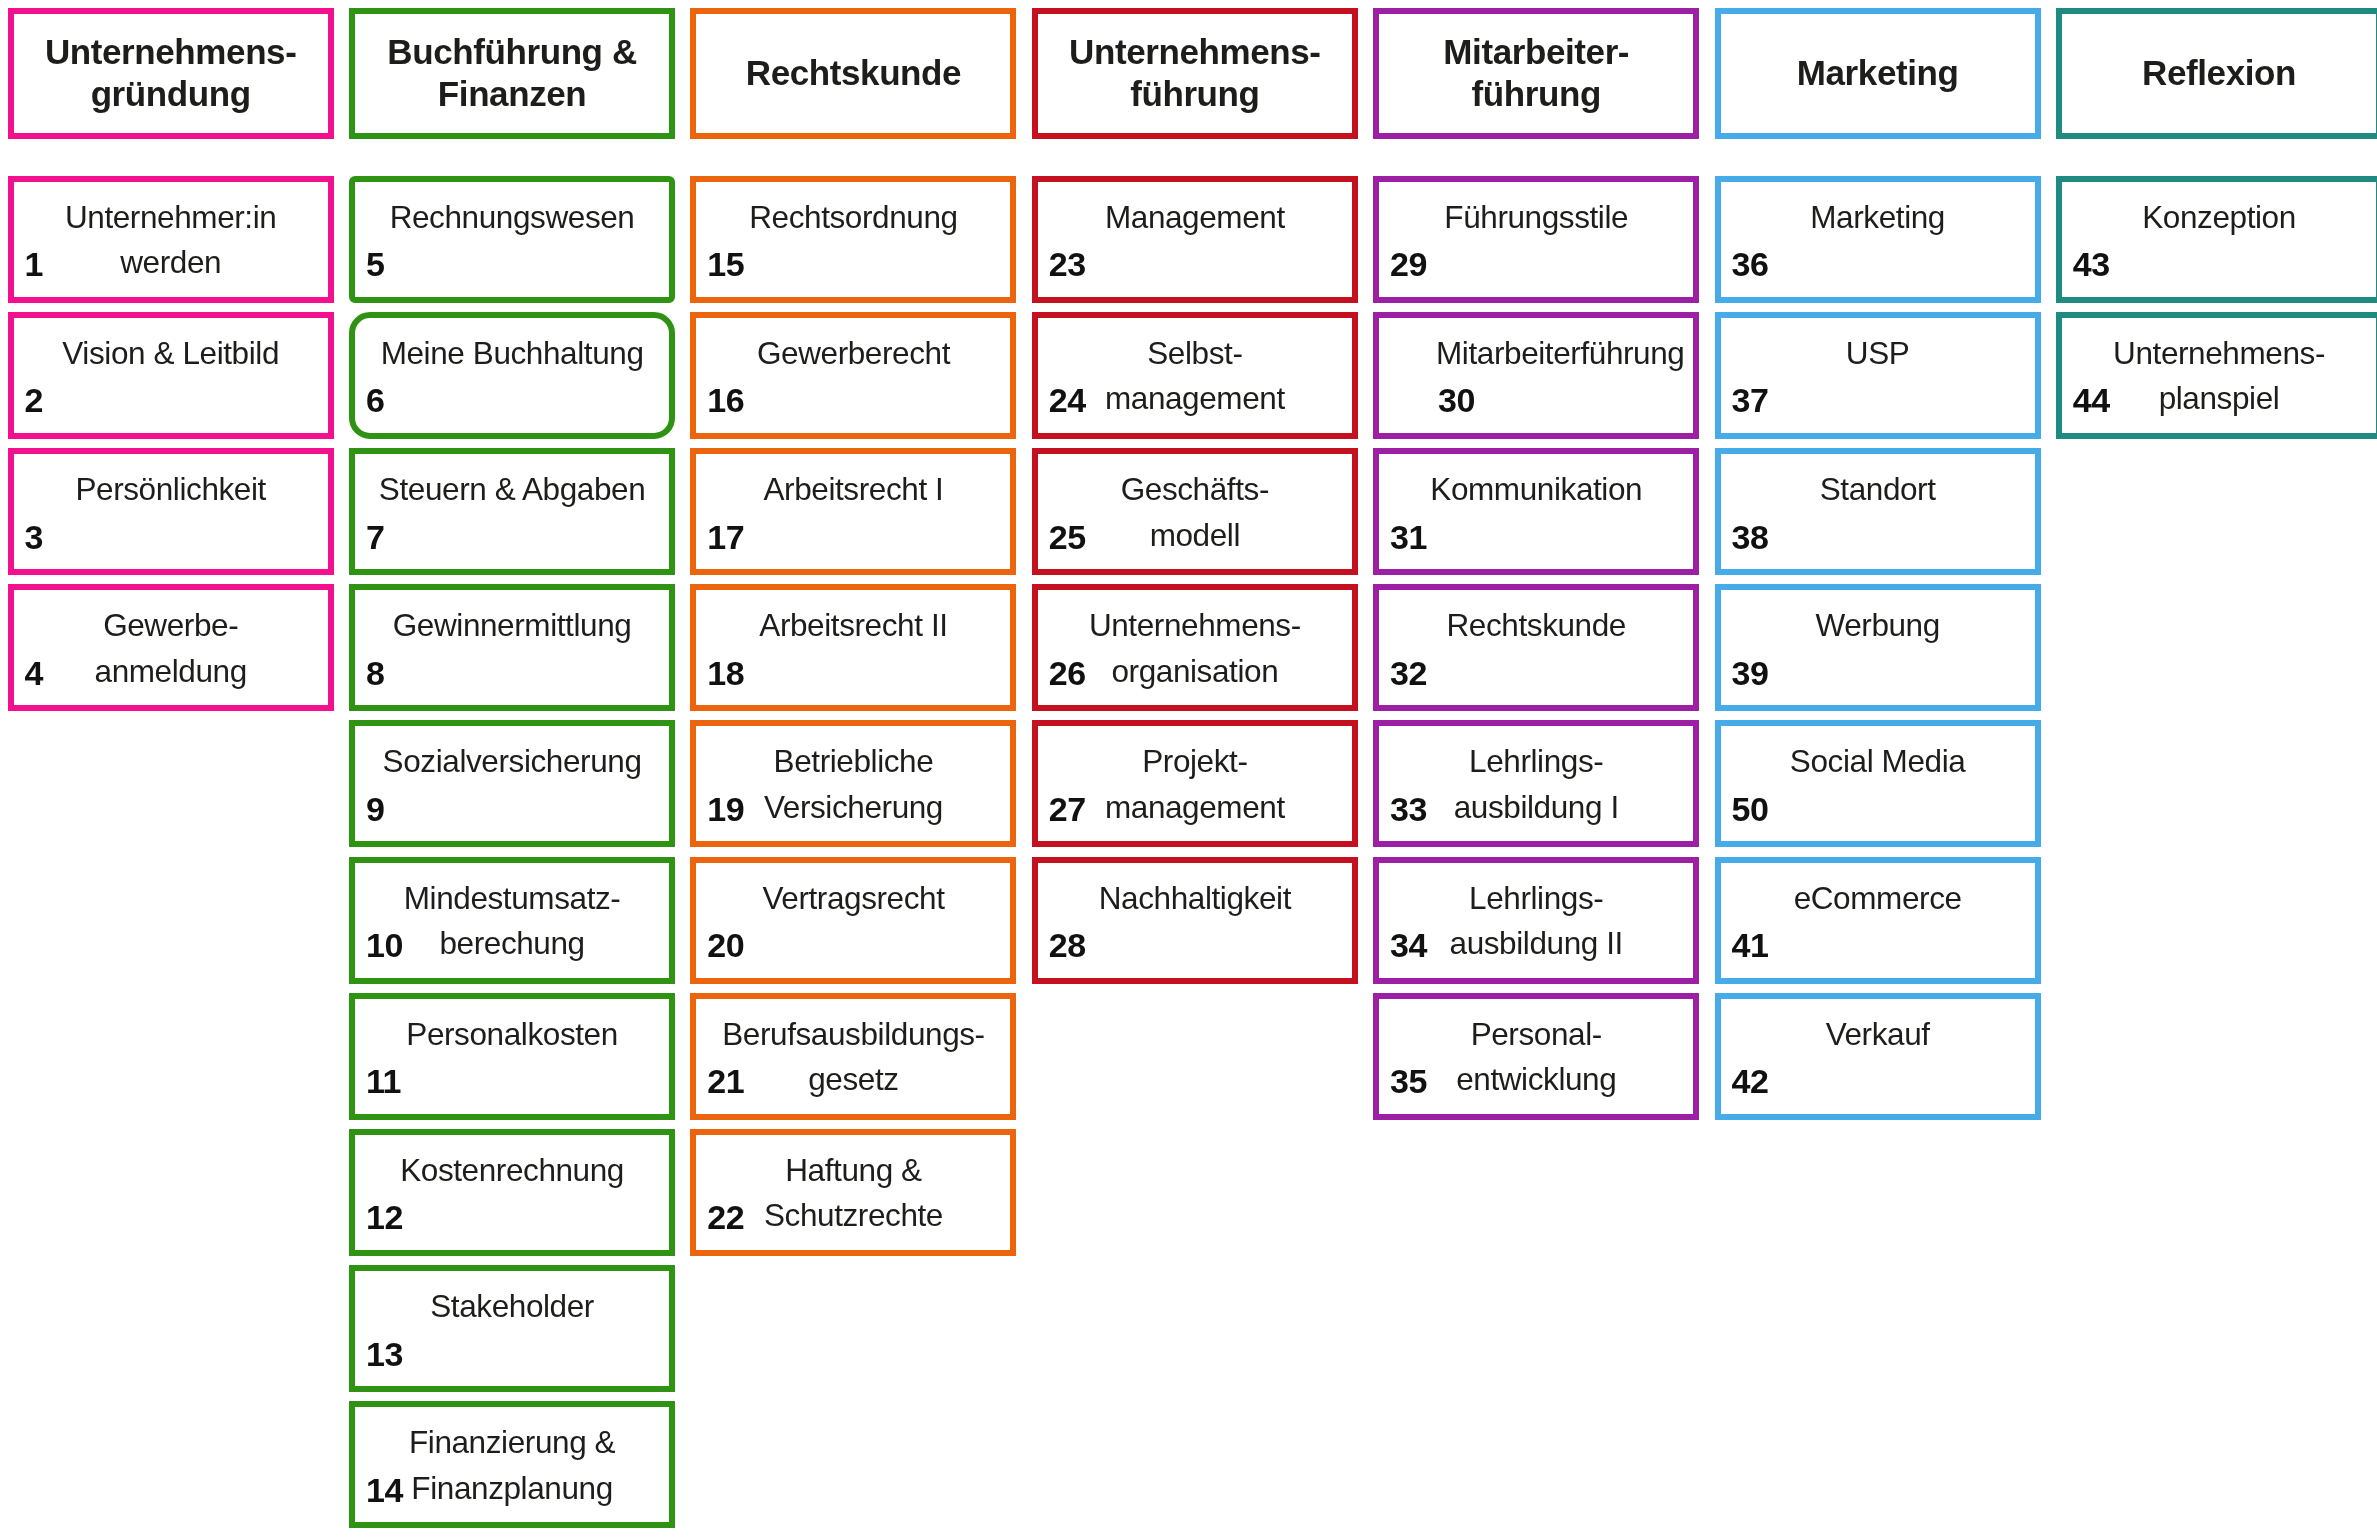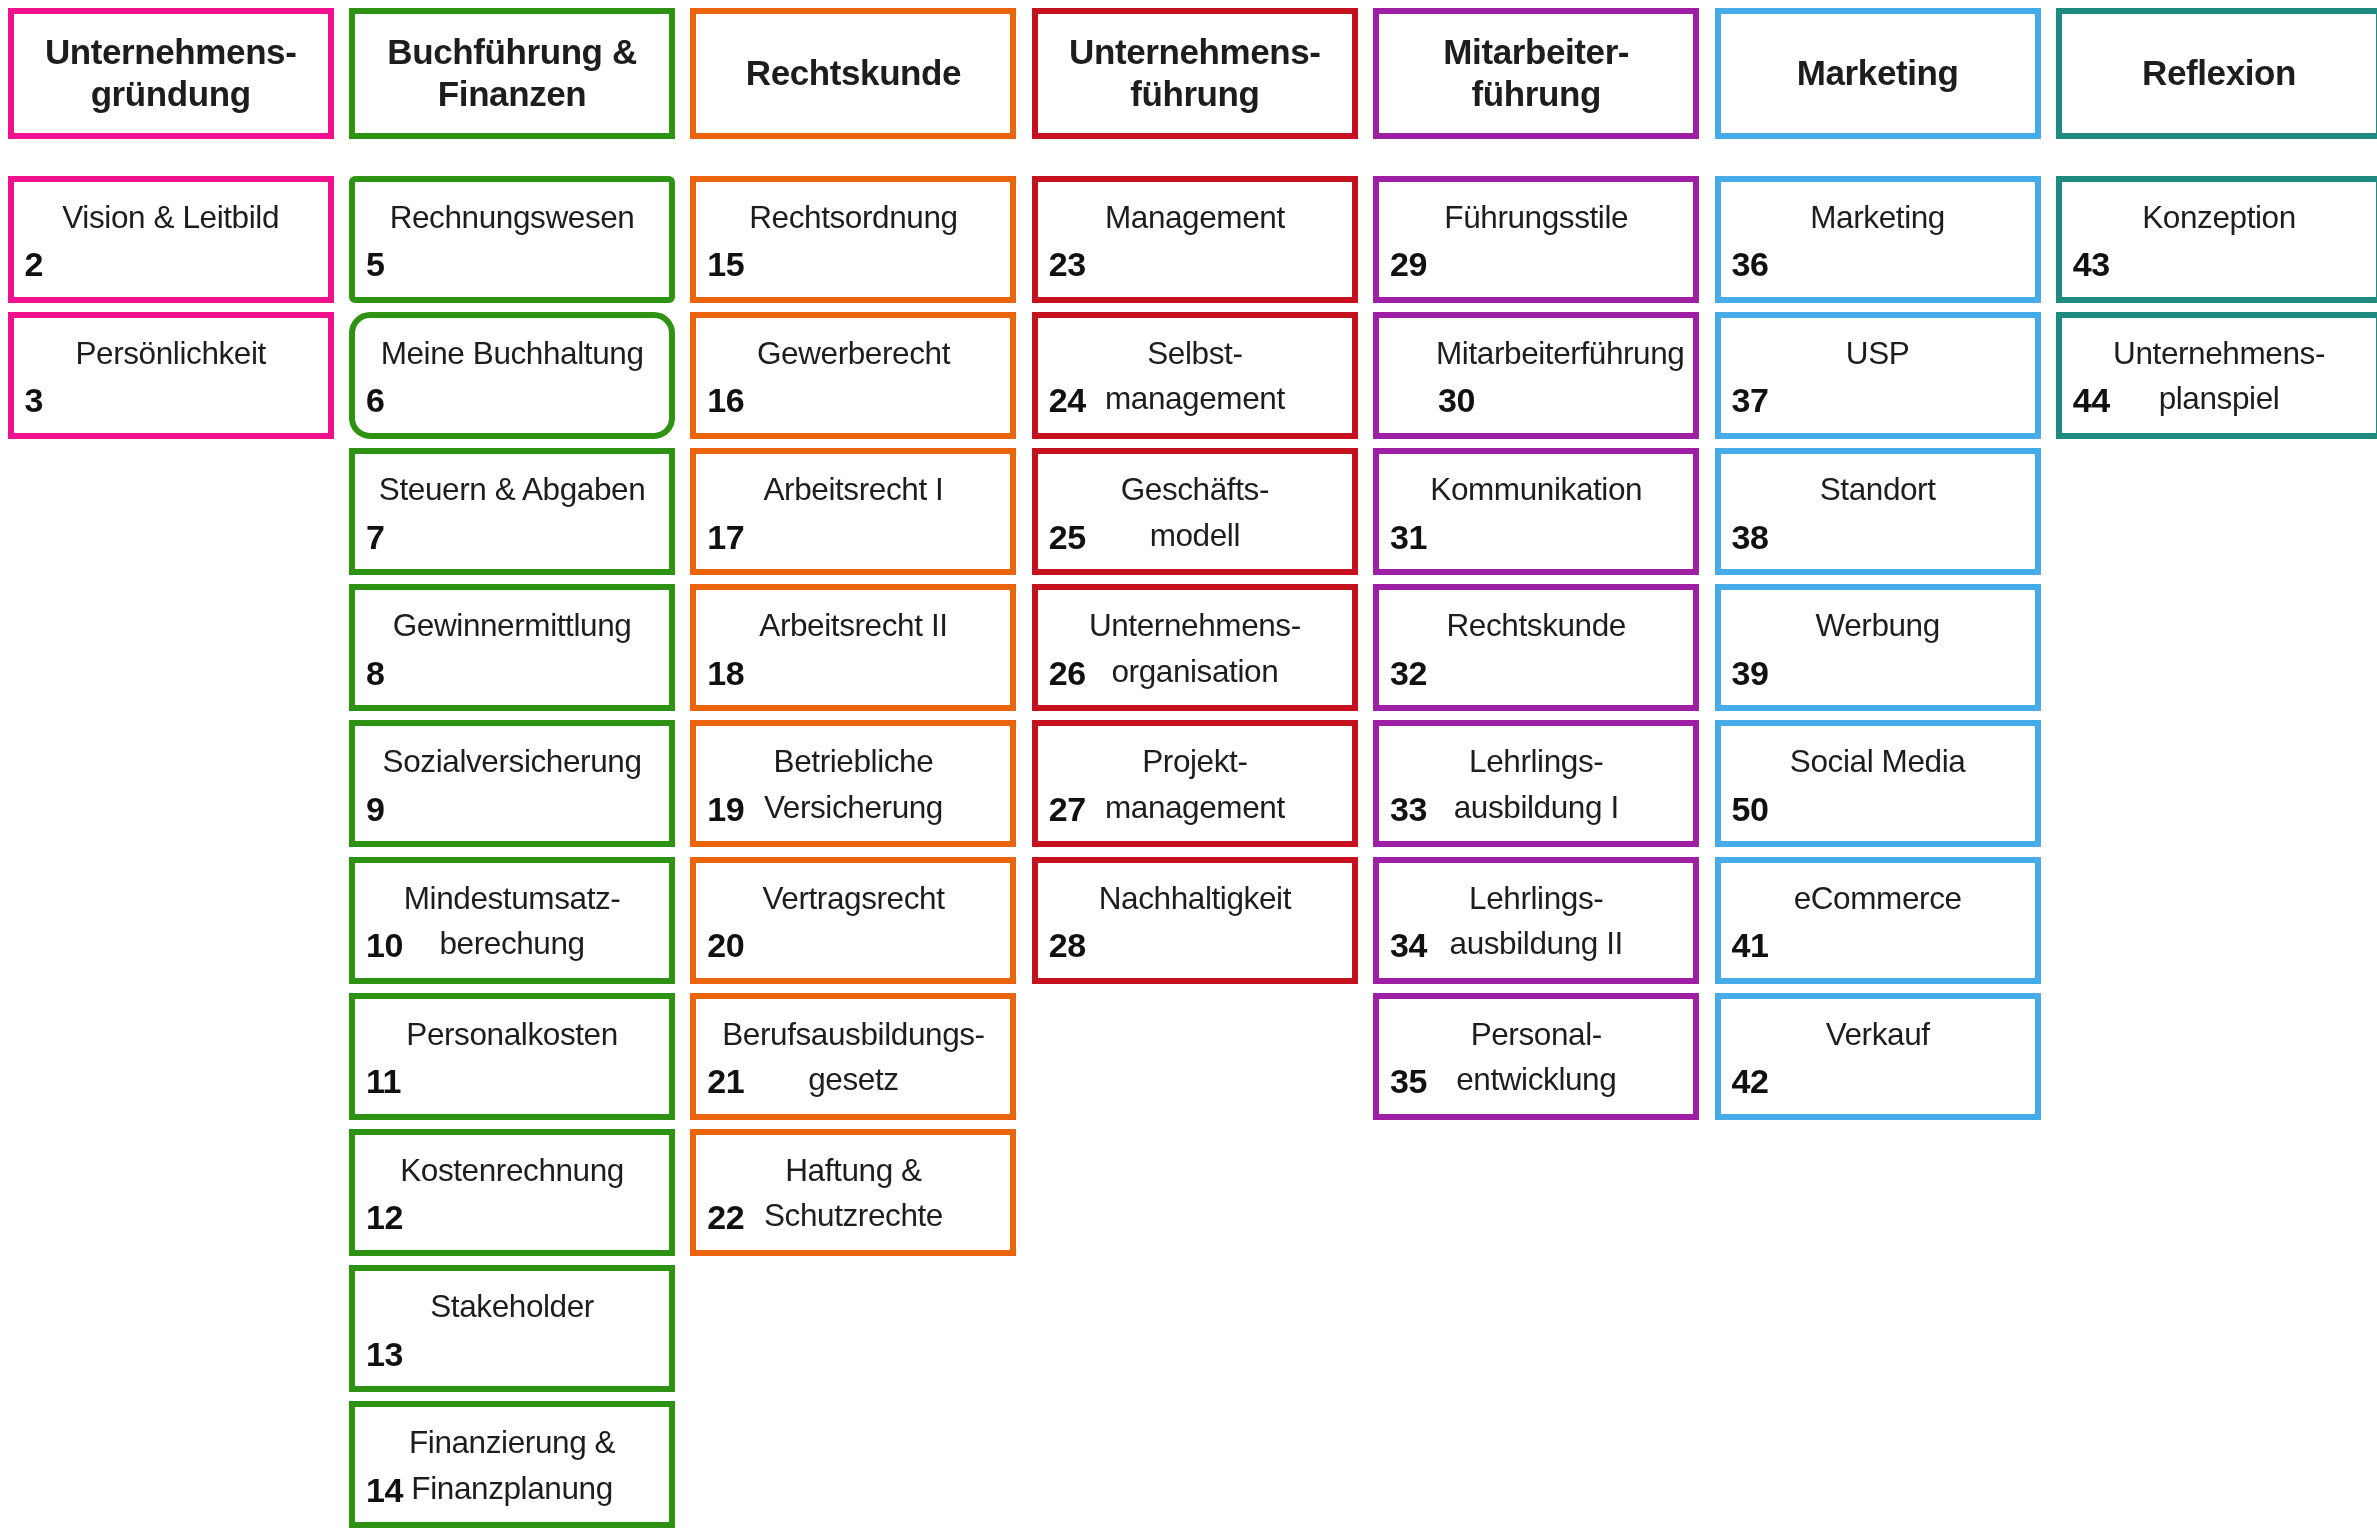--- a/index.html
+++ b/index.html
@@ -76,26 +76,34 @@
 </head>
 <body>
 
 <div class="board">
     <div class="col">
       <div class="header-card" style="border-color: rgb(242, 16, 143);">
         <div>Unternehmens-</div>
         <div>gründung</div>
       </div>
       <div class="card" style="border-color: rgb(242, 16, 143);">
+        <div class="line1">Unternehmer:in</div>
+        <div class="line2"><span class="num">1</span><span>werden</span></div>
+      </div>
+      <div class="card" style="border-color: rgb(242, 16, 143);">
         <div class="line1">Vision &amp; Leitbild</div>
         <div class="line2"><span class="num">2</span><span></span></div>
       </div>
       <div class="card" style="border-color: rgb(242, 16, 143);">
         <div class="line1">Persönlichkeit</div>
         <div class="line2"><span class="num">3</span><span></span></div>
+      </div>
+      <div class="card" style="border-color: rgb(242, 16, 143);">
+        <div class="line1">Gewerbe-</div>
+        <div class="line2"><span class="num">4</span><span>anmeldung</span></div>
       </div>
     </div>
     <div class="col">
       <div class="header-card" style="border-color: rgb(46, 146, 18);">
         <div>Buchführung &amp;</div>
         <div>Finanzen</div>
       </div>
       <div class="card" style="border-color: rgb(46, 146, 18); border-radius: 6px;">
         <div class="line1">Rechnungswesen</div>
         <div class="line2"><span class="num">5</span><span></span></div>

